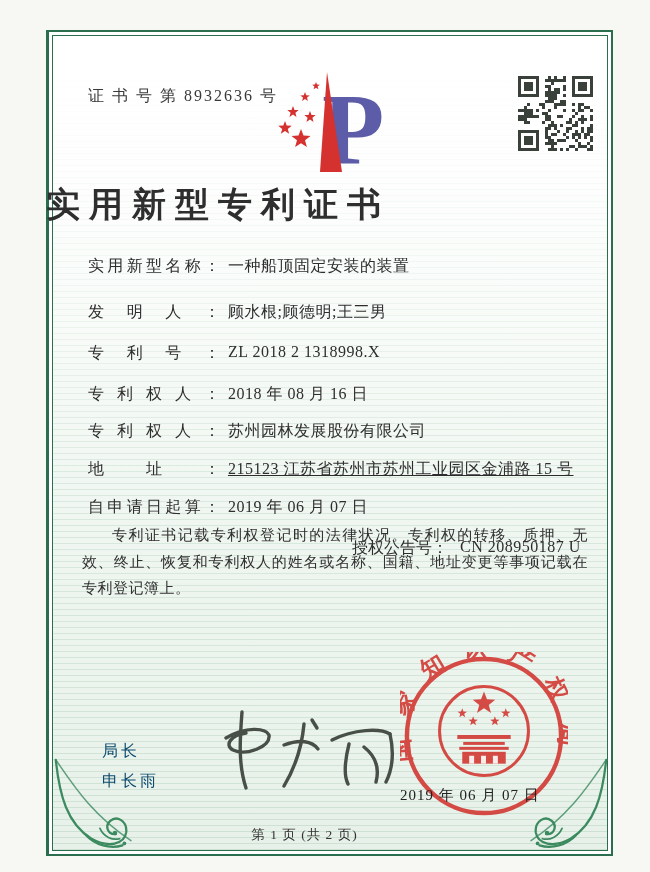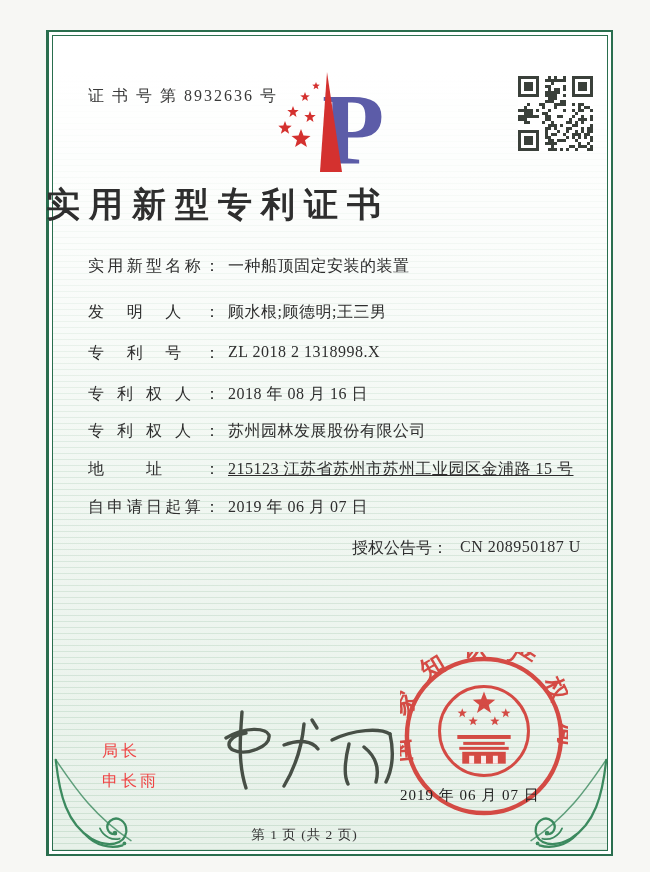--- a/index.html
+++ b/index.html
@@ -38,21 +38,21 @@
   .fvalue{margin-left:8px;color:#2e2e2e;letter-spacing:0.5px;}
   .r1{top:256px;} .r2{top:302px;} .r3{top:343px;} .r4{top:384px;}
   .r5{top:421px;} .r6{top:459px;text-decoration:underline;} .r7{top:497px;}
   .grant-no{position:absolute;left:264px;top:0;white-space:nowrap;margin-top:41px;}
   .grant-no .flabel{width:auto;text-align-last:auto;margin-right:4px;}
   .paras{
     left:82px;top:522px;width:506px;
     font-size:15px;line-height:1.78;text-align:justify;color:#303030;
   }
   .paras p{margin:0;text-indent:2em;letter-spacing:0.5px;}
-  .director{left:102px;top:736px;font-size:16px;line-height:1.9;letter-spacing:3px;color:#ef4444;}
+  .director{left:102px;top:736px;font-size:16px;line-height:1.9;letter-spacing:3px;color:#0c4a6e;}
   .signature{left:212px;top:698px;width:190px;height:100px;}
   .seal{left:400px;top:652px;width:168px;height:168px;opacity:0.88;}
   .seal-date{left:400px;top:786px;font-size:15px;letter-spacing:1px;color:#222;z-index:3;}
   .footer{left:46px;top:826px;width:517px;text-align:center;font-size:13.5px;letter-spacing:1px;color:#333;}
   .ornament{width:94px;height:94px;}
   .orn-br{left:516px;top:756px;}
   .orn-bl{left:52px;top:756px;transform:scaleX(-1);}
 </style>
 </head>
 <body>
@@ -280,20 +280,21 @@
   <span class="flabel">地址：</span><span class="fvalue">215123 江苏省苏州市苏州工业园区金浦路 15 号</span>
 </div>
 <div class="abs frow r7">
   <span class="flabel">自申请日起算：</span><span class="fvalue">2019 年 06 月 07 日</span>
   <span class="grant-no">
     <span class="flabel">授权公告号：</span><span class="fvalue">CN 208950187 U</span>
   </span>
 </div>
 
 <div class="abs paras">
+  <p>专利证书记载专利权登记时的法律状况。专利权的转移、质押、无效、终止、恢复和专利权人的姓名或名称、国籍、地址变更等事项记载在专利登记簿上。</p>
 </div>
 
 <div class="abs director">
   <div>局长</div>
   <div>申长雨</div>
 </div>
 
 <svg class="abs signature" viewBox="0 0 190 100" fill="none" stroke="#474f46" stroke-width="3.4" stroke-linecap="round">
   <path d="M30,14 C28,40 26,66 34,90"></path>
   <path d="M14,40 C34,28 54,30 57,37 C59,49 34,58 21,52 C12,47 19,37 34,35"></path>

